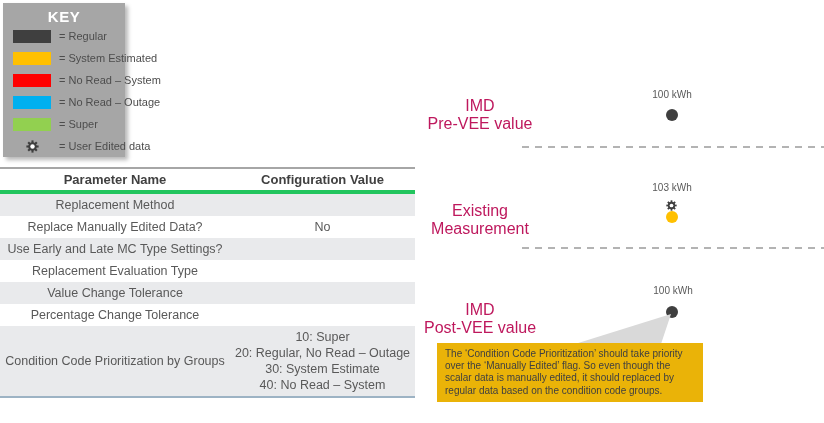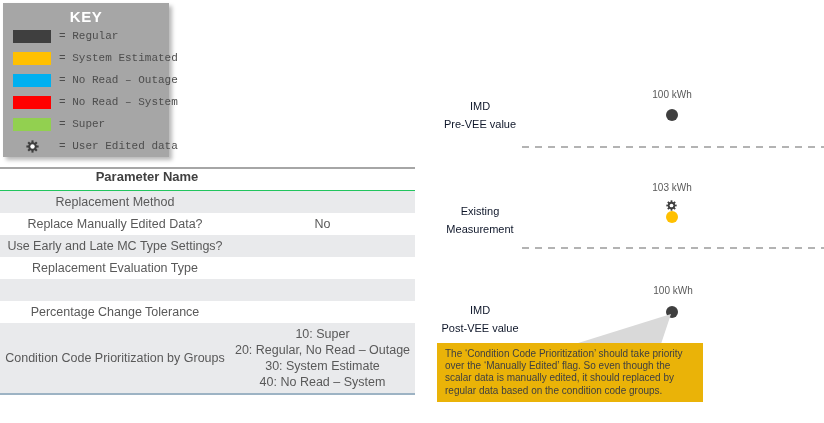--- a/index.html
+++ b/index.html
@@ -1,41 +1,41 @@
 <!DOCTYPE html>
 <html><head>
 <meta charset="utf-8">
 <style>
   html,body{margin:0;padding:0;background:#ffffff;}
   .canvas{position:relative;width:824px;height:423px;background:#ffffff;overflow:hidden;
           font-family:"Liberation Sans", sans-serif;}
 
   
-  .key-box{position:absolute;left:3px;top:3px;width:166px;height:154px;background:#a6a6a6;
+  .key-box{position:absolute;left:3px;top:3px;width:122px;height:154px;background:#a6a6a6;
            box-shadow:3px 3px 4px rgba(0,0,0,0.28);}
   .key-title{font-size:15px;font-weight:bold;color:#ffffff;text-align:center;margin-top:5px;letter-spacing:0.5px;}
-  .key-item{display:flex;align-items:center;height:22px;padding-left:10px;font-family:Liberation Mono, monospace;}
+  .key-item{display:flex;align-items:center;height:22px;padding-left:10px;}
   .swatch{width:38px;height:13px;flex:0 0 38px;}
   .gear-slot{width:38px;flex:0 0 38px;display:flex;justify-content:center;align-items:center;}
   .key-label{font-size:11px;color:#4d4d4d;margin-left:8px;white-space:nowrap;}
 
   
   .param-table{position:absolute;left:0;top:167px;width:415px;border-top:2px solid #a6a6a6;
                border-bottom:2px solid #9db3c4;font-size:12.5px;color:#595959;}
-  .t-header{display:flex;height:21px;align-items:flex-start;border-bottom:1px solid #22c55e;padding-left:32px;}
+  .t-header{display:flex;height:21px;align-items:center;border-bottom:4px solid #22c55e;}
   .t-header .t-cell{font-size:13px;font-weight:bold;color:#404040;}
   .t-row{display:flex;min-height:22px;align-items:center;}
   .t-row:nth-child(even){background:#e9eaec;}
   .t-cell{text-align:center;}
   .c1{width:230px;white-space:nowrap;}
   .c2{width:185px;white-space:pre-line;line-height:16px;padding:3px 0;}
 
   
-  .sec-label{position:absolute;left:400px;width:160px;text-align:center;font-size:11px;
-             line-height:18px;color:#0f172a;}
+  .sec-label{position:absolute;left:400px;width:160px;text-align:center;font-size:16px;
+             line-height:18px;color:#be185d;}
   .val-label{position:absolute;left:612px;width:120px;text-align:center;font-size:10px;
              line-height:16px;color:#595959;}
   .dot{position:absolute;width:12px;height:12px;border-radius:50%;}
   .dash-line{position:absolute;left:522px;width:302px;height:2px;
              background:repeating-linear-gradient(90deg,#b3b3b3 0 7px,transparent 7px 13px);}
   .gear-mark{position:absolute;left:666px;top:197px;width:11px;height:11px;}
   .callout{position:absolute;left:437px;top:343px;width:250px;background:#eab308;
            padding:5px 8px;font-size:10px;line-height:12.2px;color:#404040;}
   .pointer-svg{position:absolute;left:565px;top:312px;width:115px;height:32px;}
 </style>
@@ -48,26 +48,26 @@
     <div class="key-title">KEY</div>
     <div class="key-item">
       <span class="swatch" style="background: rgb(63, 63, 63);"></span>
       <span class="key-label">= Regular</span>
     </div>
     <div class="key-item">
       <span class="swatch" style="background: rgb(255, 192, 0);"></span>
       <span class="key-label">= System Estimated</span>
     </div>
     <div class="key-item">
+      <span class="swatch" style="background: rgb(255, 0, 0);"></span>
+      <span class="key-label">= No Read – System</span>
+    </div>
+    <div class="key-item">
       <span class="swatch" style="background: rgb(0, 176, 240);"></span>
       <span class="key-label">= No Read – Outage</span>
-    </div>
-    <div class="key-item">
-      <span class="swatch" style="background: rgb(255, 0, 0);"></span>
-      <span class="key-label">= No Read – System</span>
     </div>
     <div class="key-item">
       <span class="swatch" style="background: rgb(146, 208, 80);"></span>
       <span class="key-label">= Super</span>
     </div>
     <div class="key-item">
       <span class="gear-slot">
         <svg width="13" height="13" viewBox="0 0 20 20">
           <g fill="#3f3f3f">
             <rect x="8.4" y="0.6" width="3.2" height="4.4"></rect>
@@ -83,37 +83,39 @@
           <circle cx="10" cy="10" r="3.4" fill="#ffffff"></circle>
         </svg>
       </span>
       <span class="key-label">= User Edited data</span>
     </div>
   </div>
 
   <div class="param-table">
     <div class="t-header">
       <div class="t-cell c1">Parameter Name</div>
+      <div class="t-cell c2">Configuration Value</div>
     </div>
     <div class="t-row">
       <div class="t-cell c1">Replacement Method</div>
     </div>
     <div class="t-row">
       <div class="t-cell c1">Replace Manually Edited Data?</div>
       <div class="t-cell c2">No</div>
     </div>
     <div class="t-row">
       <div class="t-cell c1">Use Early and Late MC Type Settings?</div>
       <div class="t-cell c2"></div>
     </div>
     <div class="t-row">
       <div class="t-cell c1">Replacement Evaluation Type</div>
       <div class="t-cell c2"></div>
     </div>
     <div class="t-row">
+      <div class="t-cell c1">Value Change Tolerance</div>
       <div class="t-cell c2"></div>
     </div>
     <div class="t-row">
       <div class="t-cell c1">Percentage Change Tolerance</div>
       <div class="t-cell c2"></div>
     </div>
     <div class="t-row">
       <div class="t-cell c1">Condition Code Prioritization by Groups</div>
       <div class="t-cell c2">10: Super
 20: Regular, No Read – Outage

